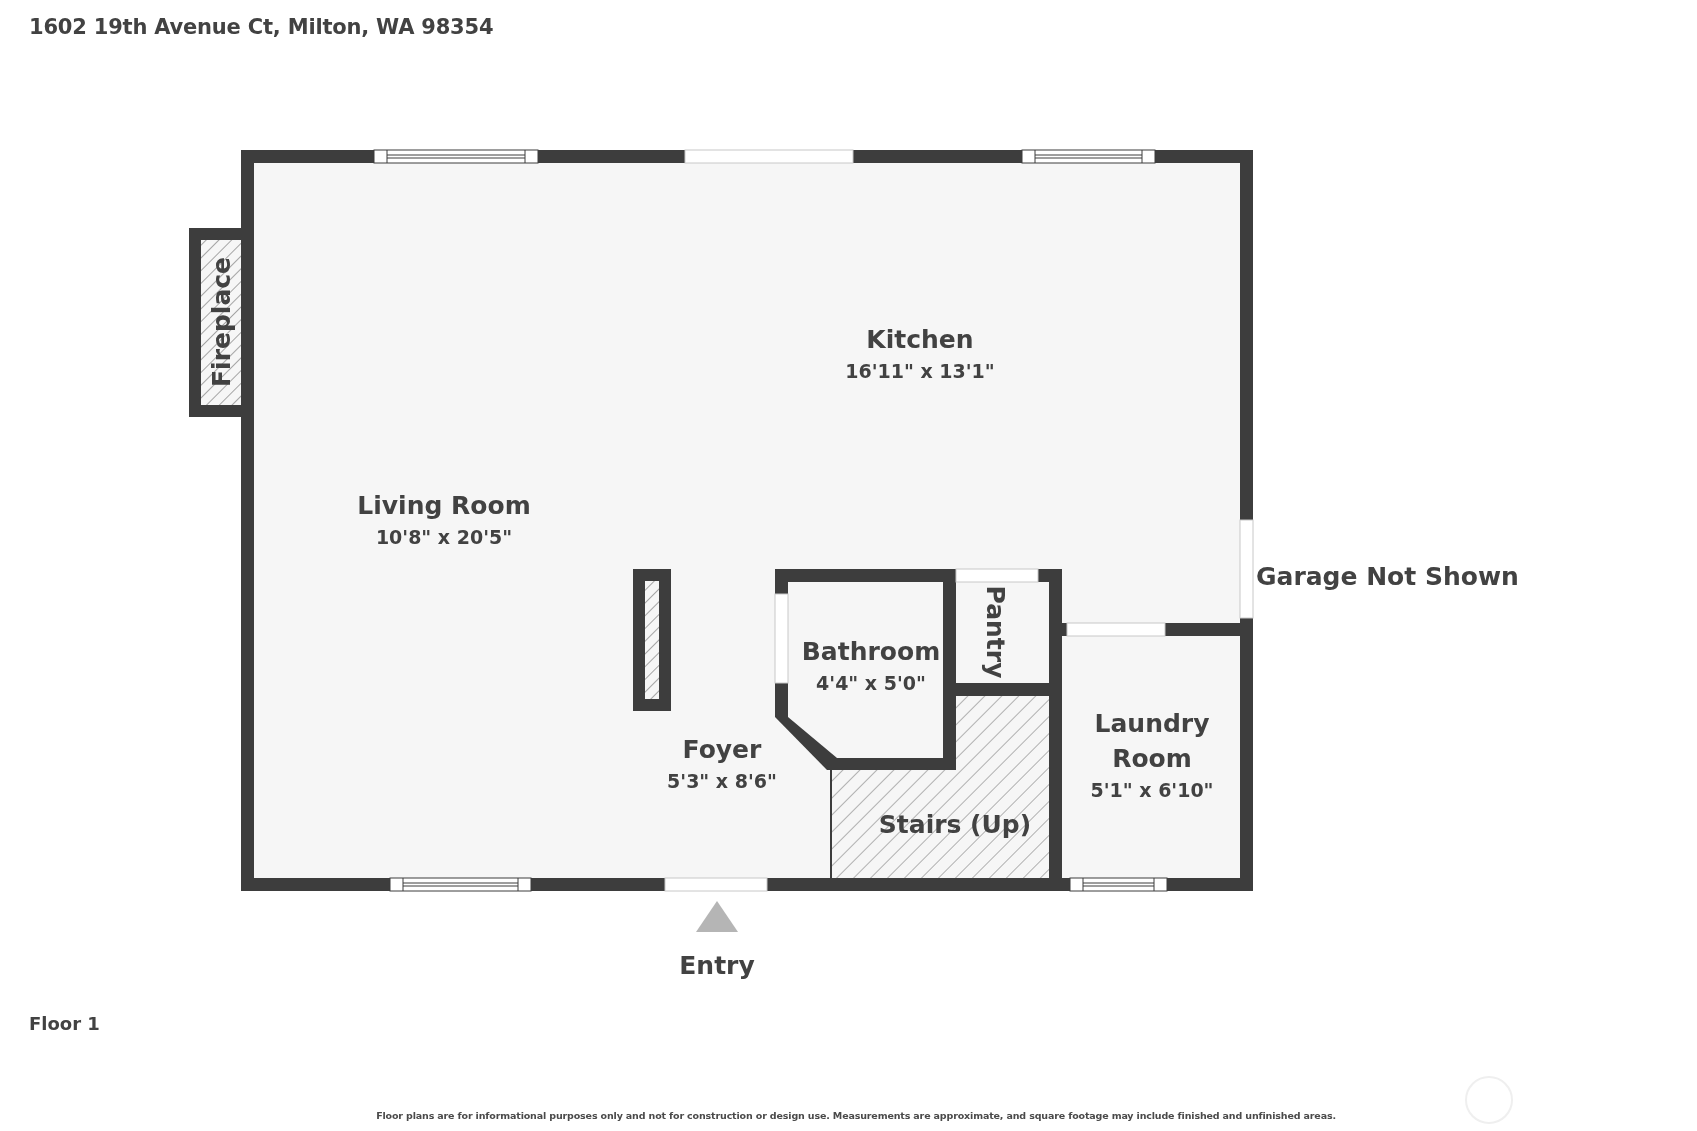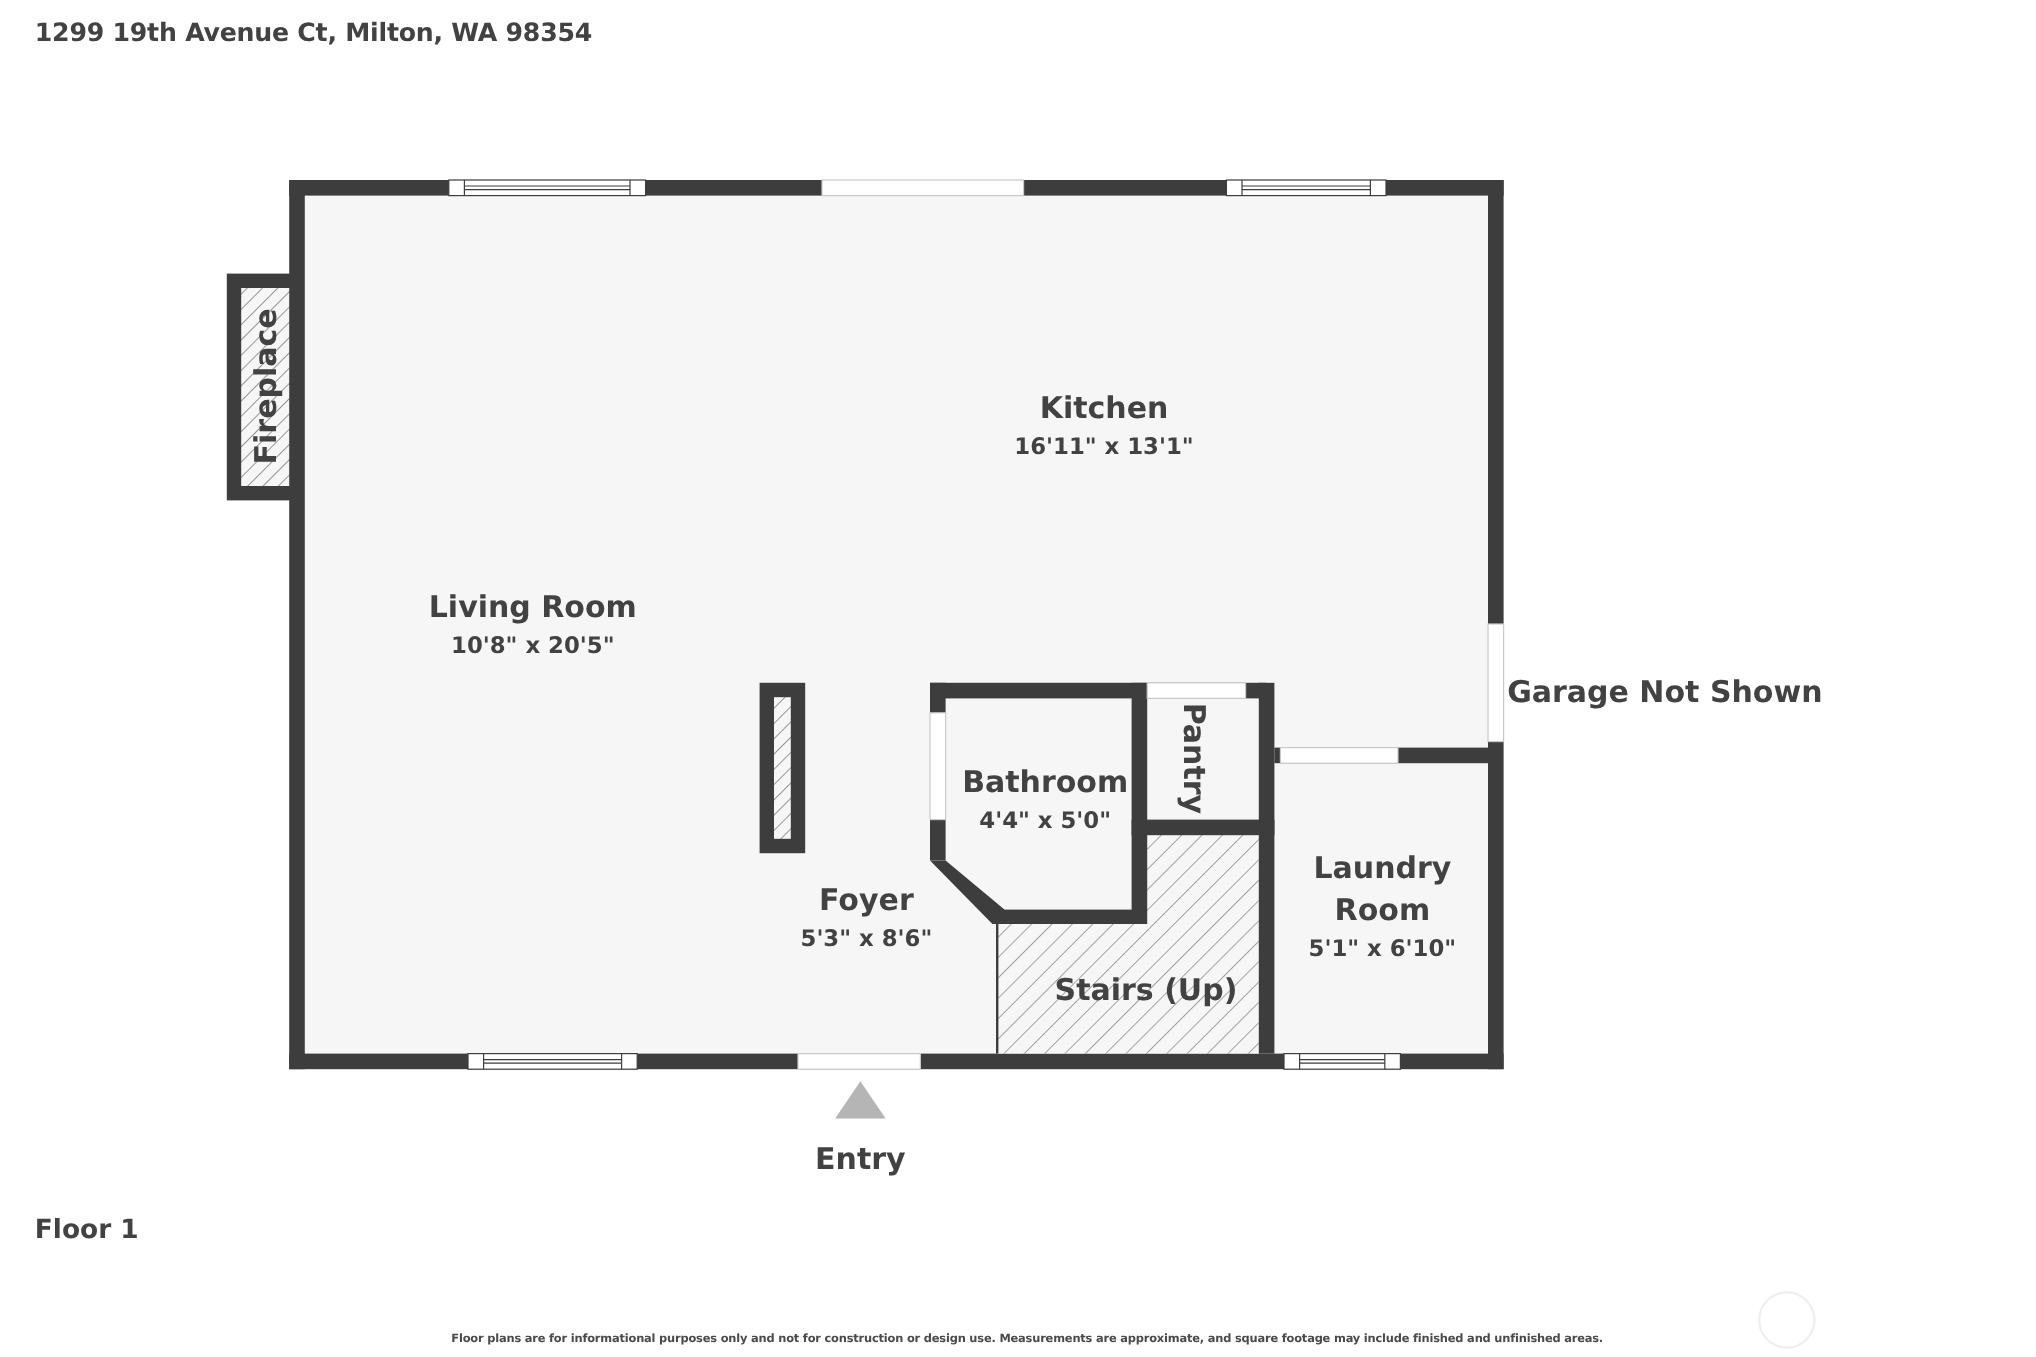--- a/index.html
+++ b/index.html
@@ -1,31 +1,31 @@
 <!DOCTYPE html>
 <html><head>
 <meta charset="utf-8">
 <style>
   html, body { margin:0; padding:0; background:#ffffff; }
   body { width:1697px; height:1131px; position:relative; overflow:hidden;
          font-family:"DejaVu Sans", "Liberation Sans", sans-serif; color:#3f3f3f; }
   .address { position:absolute; left:29px; top:15px; font-size:21px; font-weight:bold; color:#424242; letter-spacing:-0.2px; }
-  .floor-label { position:absolute; left:29px; top:1013px; font-size:22px; font-weight:bold; color:#424242; }
+  .floor-label { position:absolute; left:29px; top:1013px; font-size:18px; font-weight:bold; color:#424242; }
   .disclaimer { position:absolute; left:0; width:1712px; top:1110px; text-align:center; font-size:9.5px; font-weight:bold; color:#4a4a4a; letter-spacing:-0.15px; }
   svg#plan { position:absolute; left:0; top:0; }
   .room-name { font-family:"DejaVu Sans", sans-serif; font-weight:bold; font-size:25px; fill:#424242; text-anchor:middle; }
   .room-dim  { font-family:"DejaVu Sans", sans-serif; font-weight:bold; font-size:19px; fill:#424242; text-anchor:middle; }
   .garage    { font-family:"DejaVu Sans", sans-serif; font-weight:bold; font-size:25px; fill:#424242; }
   .entry-lbl { font-family:"DejaVu Sans", sans-serif; font-weight:bold; font-size:25px; fill:#424242; text-anchor:middle; }
   .compass { position:absolute; left:1465px; top:1076px; width:48px; height:48px; border-radius:50%; border:2px solid #efefef; box-sizing:border-box; }
 </style>
 </head>
 <body>
 
-<div class="address">1299 19th Avenue Ct, Milton, WA 98354</div>
+<div class="address">1602 19th Avenue Ct, Milton, WA 98354</div>
 
 <svg id="plan" width="1697" height="1131" viewBox="0 0 1697 1131" xmlns="http://www.w3.org/2000/svg">
   <defs>
     <pattern id="hatch" patternUnits="userSpaceOnUse" width="12" height="12" patternTransform="rotate(45)">
       <rect width="12" height="12" fill="#f6f6f6"></rect>
       <line x1="0" y1="0" x2="0" y2="12" stroke="#6a6a6a" stroke-width="1"></line>
     </pattern>
     <pattern id="hatch-small" patternUnits="userSpaceOnUse" width="9" height="9" patternTransform="rotate(45)">
       <rect width="9" height="9" fill="#f6f6f6"></rect>
       <line x1="0" y1="0" x2="0" y2="9" stroke="#555" stroke-width="1"></line>

